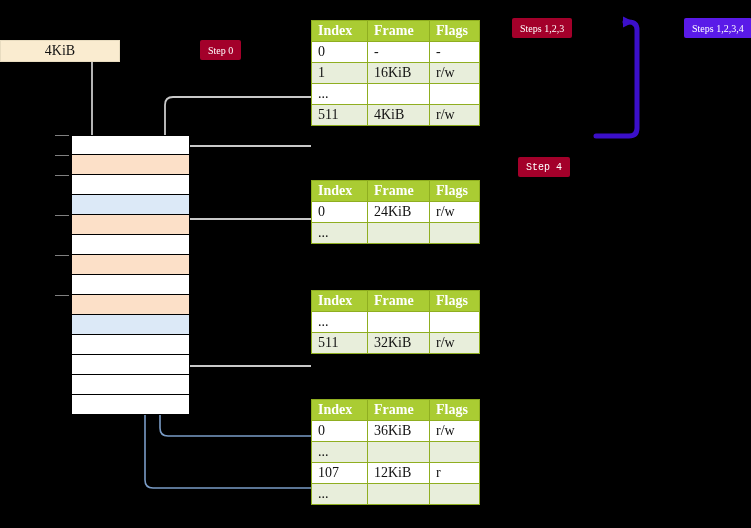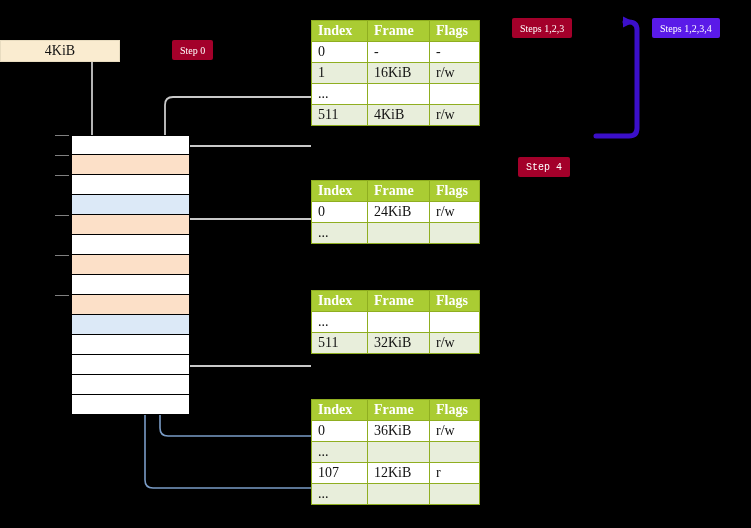--- a/index.html
+++ b/index.html
@@ -15,24 +15,24 @@
            background:#faecd0;border:1px solid #e8dcc0;
            display:flex;align-items:center;justify-content:center;
            font-size:14px;color:#111;box-sizing:border-box;}
 
   
   .pill{position:absolute;display:flex;align-items:center;justify-content:center;
         font-size:10px;color:#fff;padding:2px 8px;box-sizing:border-box;
         border-radius:2px;white-space:nowrap;}
   .pill.red{background:#a3002a;}
   .pill.purple{background:#5a1ae8;}
-  #pill-step0{left:172px;top:40px;height:20px;}
+  #pill-step0{left:200px;top:40px;height:20px;}
   #pill-step4{left:518px;top:157px;height:20px;font-family:Liberation Mono, monospace;}
   #pill-steps123{left:512px;top:18px;height:20px;}
-  #pill-steps1234{left:652px;top:18px;height:20px;}
+  #pill-steps1234{left:684px;top:18px;height:20px;}
 
   
   .memcol{position:absolute;left:71px;top:135px;width:119px;height:280px;}
   .memrow{position:absolute;left:0;width:119px;height:20px;
           border:1px solid #000;box-sizing:border-box;border-top:none;}
   .memrow.first{border-top:1px solid #000;}
   .tick{position:absolute;width:14px;height:0;border-top:1px solid #808080;}
 
   
   .ptable{position:absolute;border-collapse:collapse;

